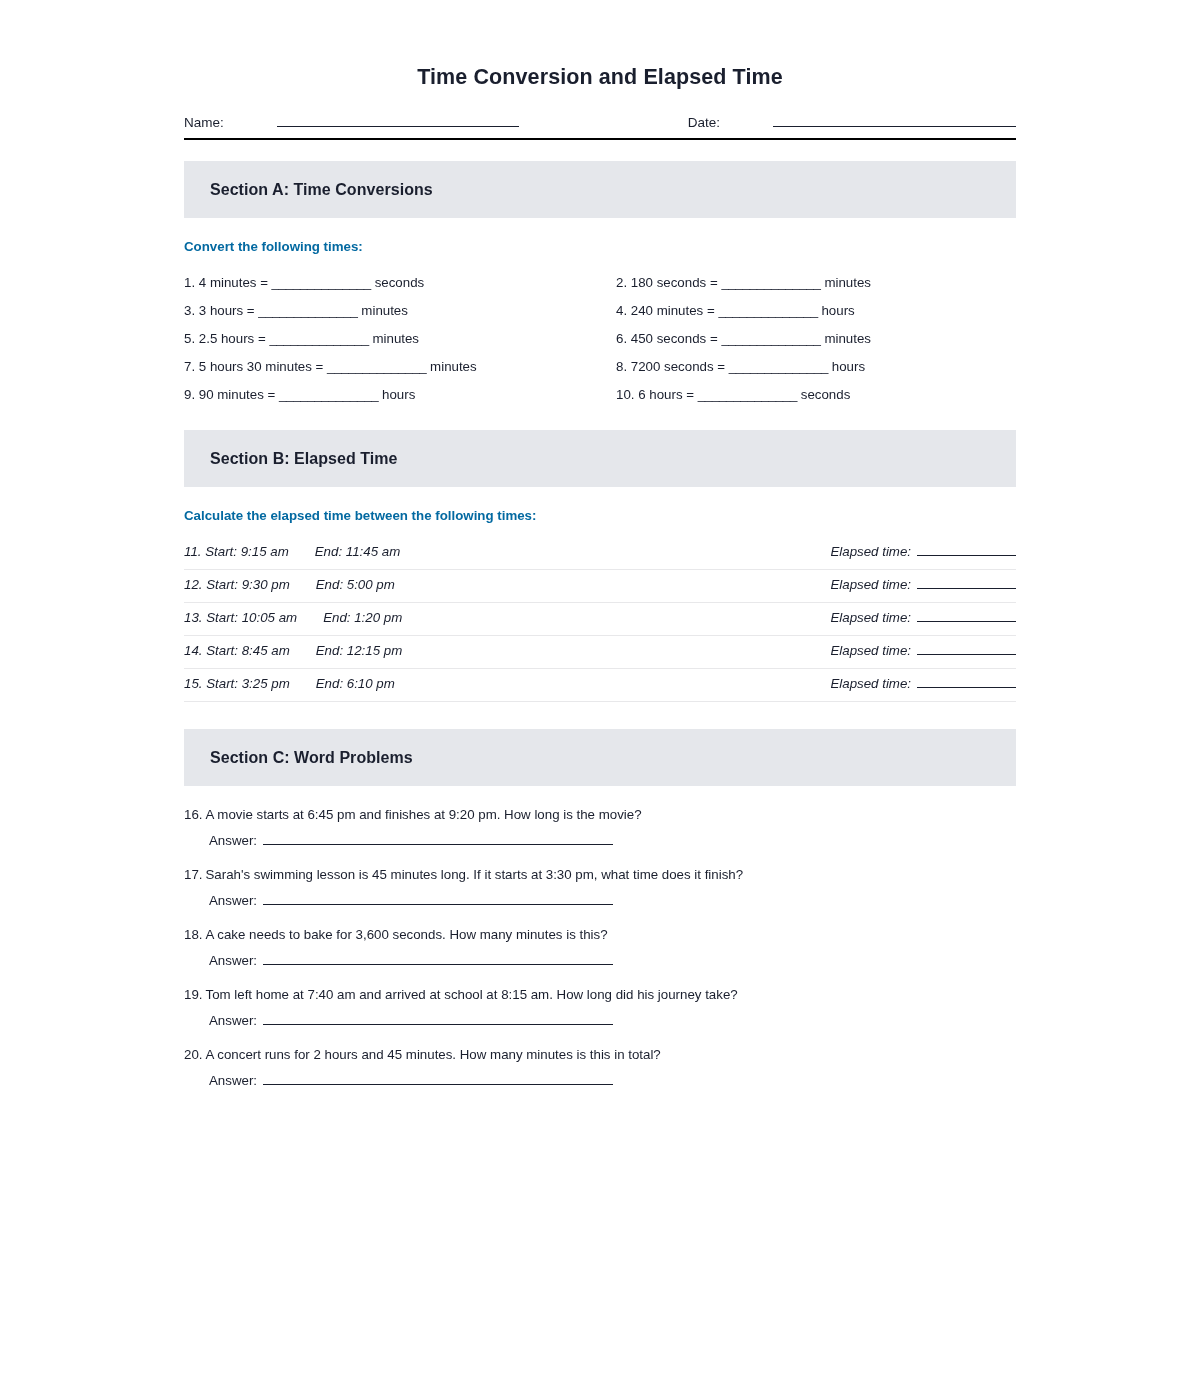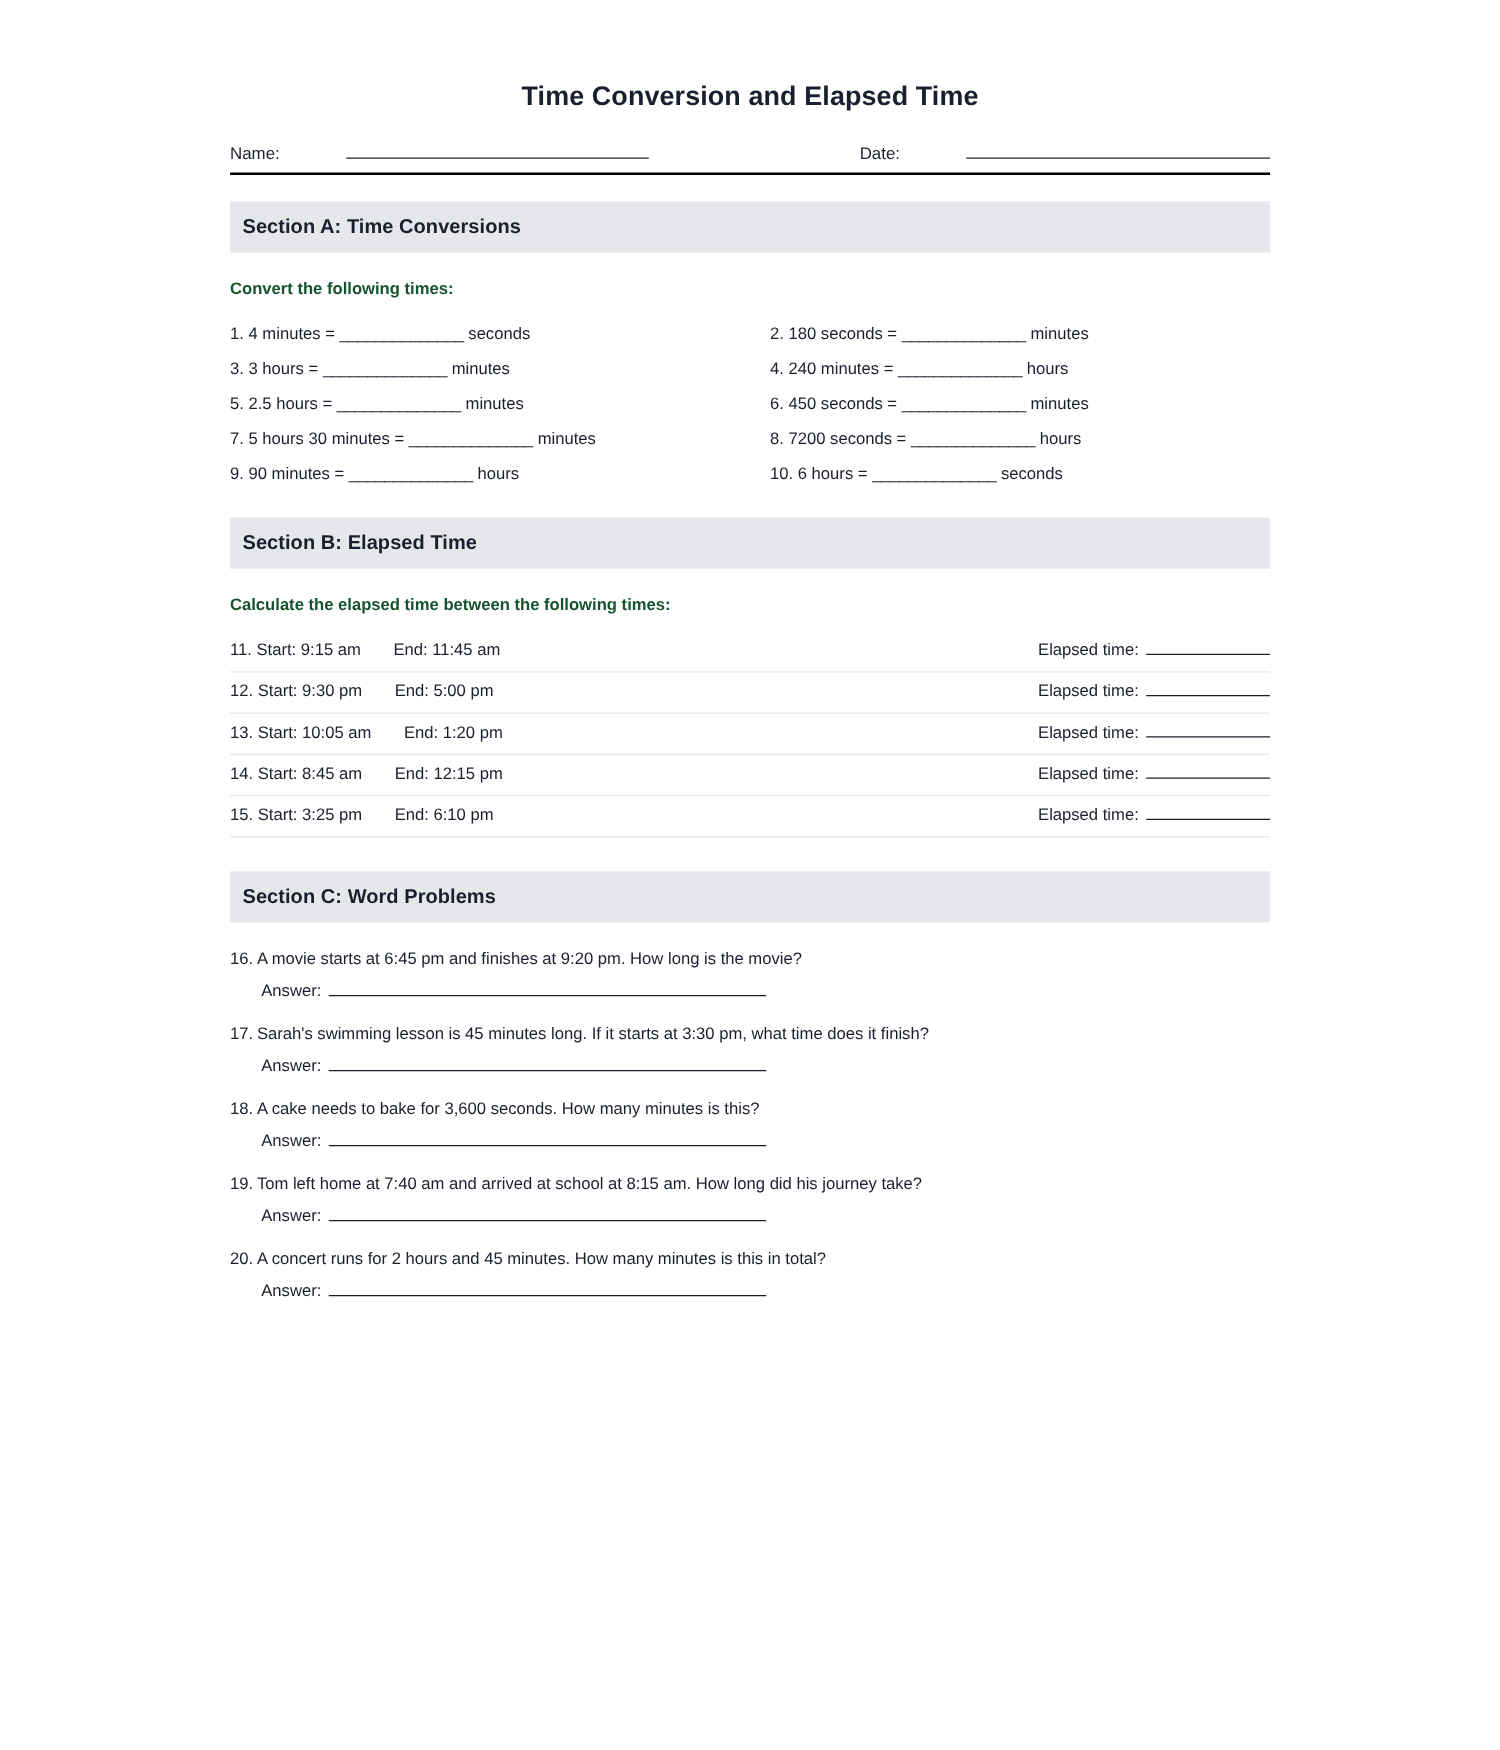--- a/index.html
+++ b/index.html
@@ -62,38 +62,38 @@
   .thick-rule {
     margin-top: 8px;
     border-bottom: 2.6px solid #000000;
     width: 832px;
   }
 
   
   .section-band {
     background: #e5e7eb;
     width: 832px;
-    height: 41px;
+    height: 57px;
     display: flex;
     align-items: center;
-    padding-left: 10px;
+    padding-left: 26px;
     margin-top: 21px;
   }
   .section-band .section-title {
     font-size: 16px;
     font-weight: bold;
     color: #1a1f2e;
     letter-spacing: 0.05px;
   }
 
   .instruction {
     font-size: 13.3px;
     font-weight: bold;
     margin-top: 21px;
-    color: #14532d;
+    color: #0369a1;
   }
 
   
   .conv-grid {
     margin-top: 15px;
     display: grid;
     grid-template-columns: 432px 400px;
     row-gap: 0;
   }
   .conv-item {
@@ -109,20 +109,21 @@
   
   .elapsed-list { margin-top: 14px; }
   .elapsed-row {
     display: flex;
     justify-content: space-between;
     align-items: baseline;
     font-size: 13.3px;
     height: 33px;
     border-bottom: 1px solid #e8e8ea;
     white-space: nowrap;
+    font-style: italic;
   }
   .elapsed-row .er-left { padding-top: 6px; }
   .elapsed-row .er-gap { display: inline-block; width: 26px; }
   .er-right {
     padding-top: 6px;
     display: flex;
     align-items: baseline;
   }
   .er-right .er-label { margin-right: 6px; }
   .er-blank {

